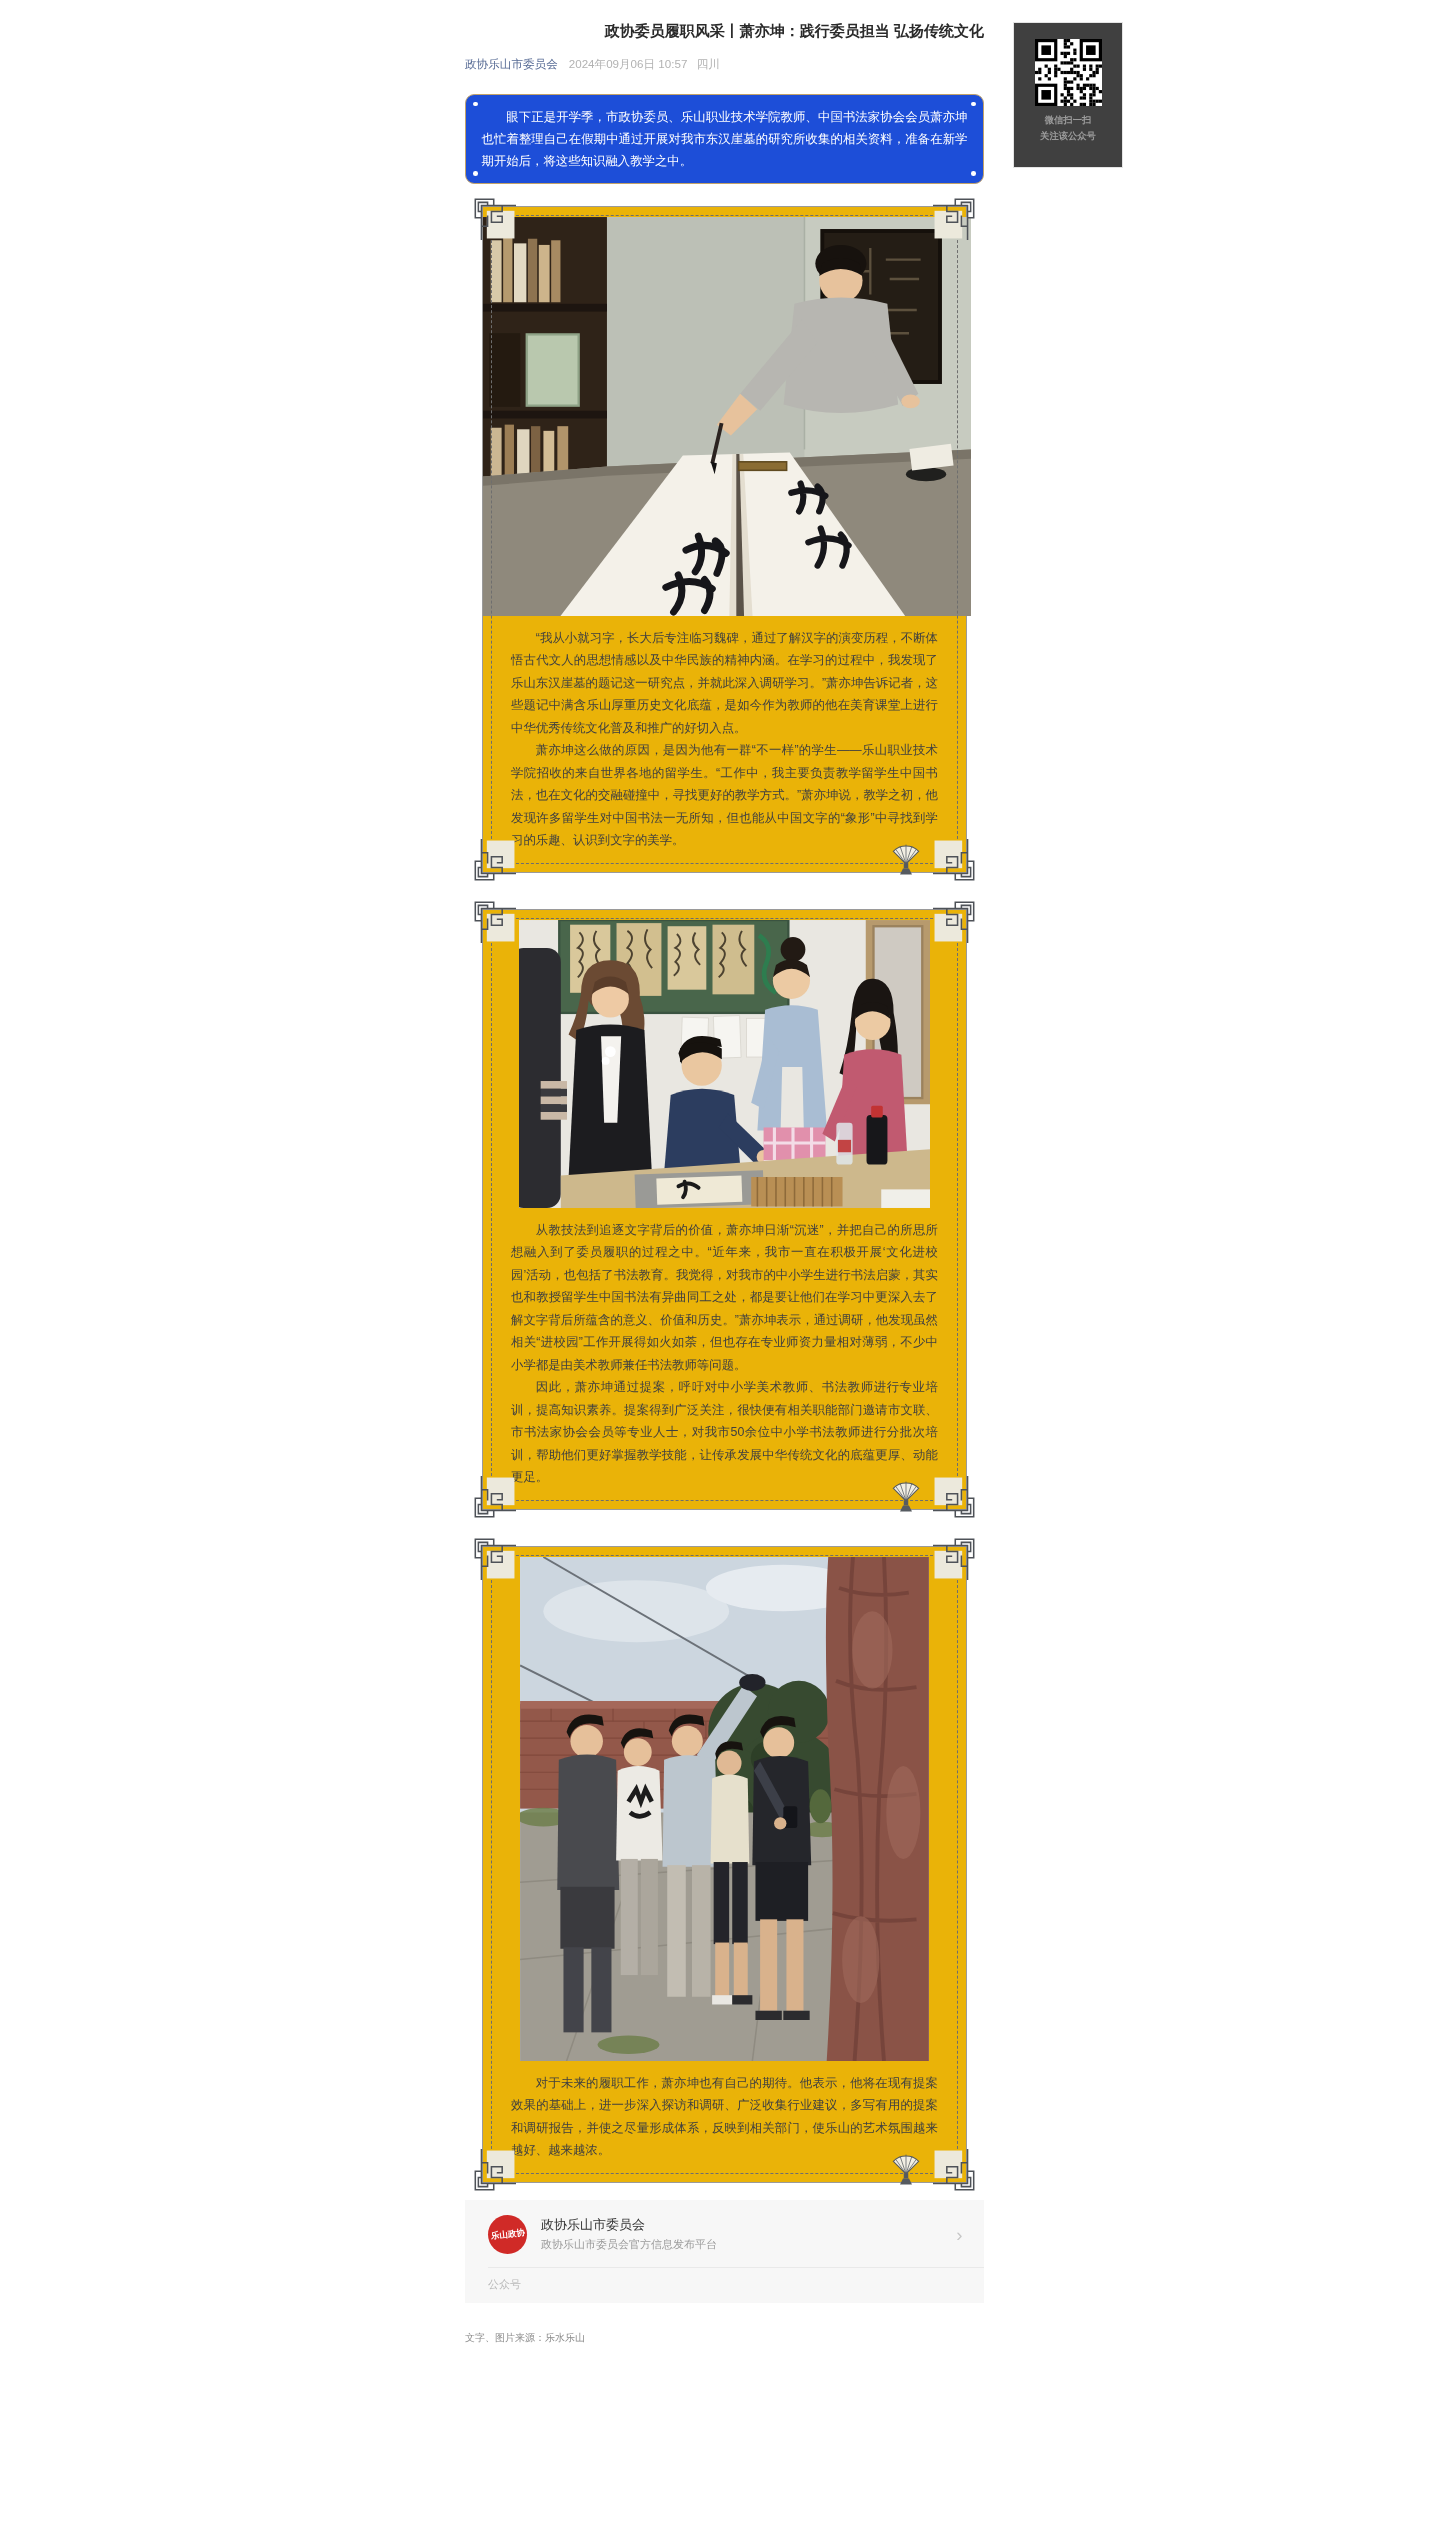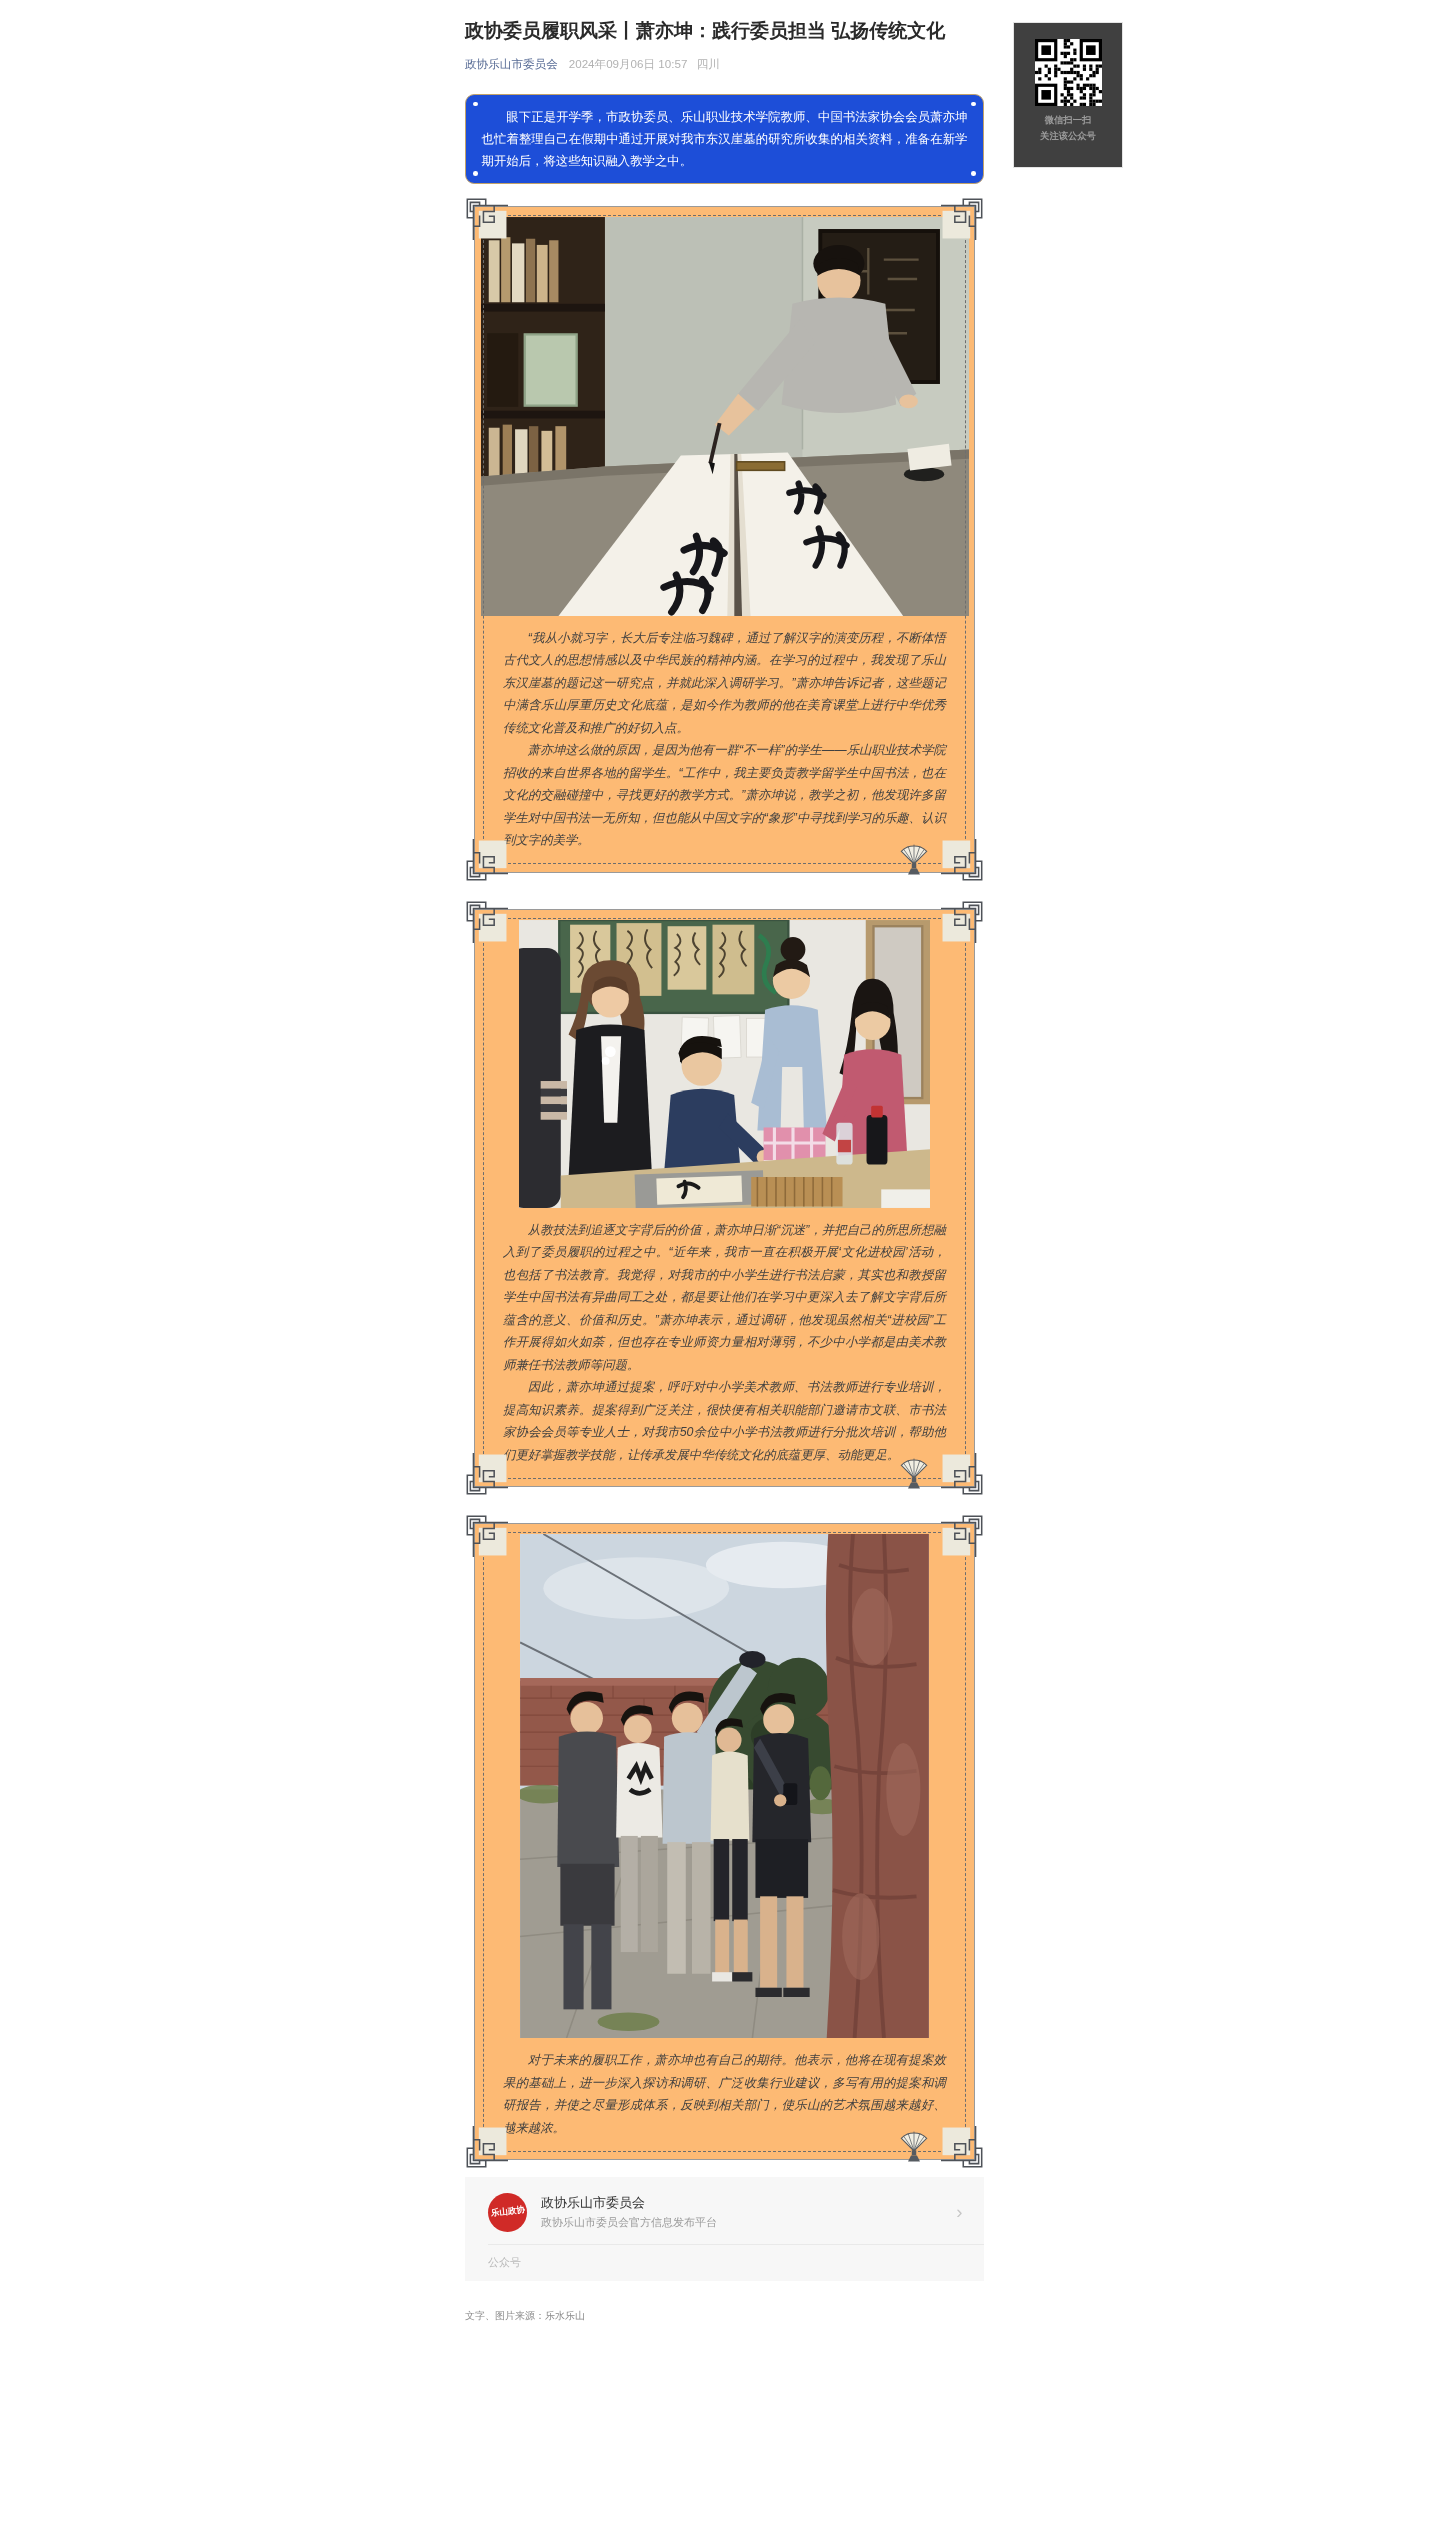--- a/index.html
+++ b/index.html
@@ -2,37 +2,37 @@
 <html style="font-size:12.4px"><head>
 <meta charset="utf-8">
 <style>
   html,body{margin:0;padding:0;}
   body{
     width:1450px;height:2525px;position:relative;background:#ffffff;
     font-family:"Liberation Sans","DejaVu Sans",sans-serif;
     -webkit-font-smoothing:antialiased;color:#3f3f3f;overflow:hidden;
   }
   .article{position:absolute;left:465px;top:0;width:519px;}
-  .title{margin:18.6px 0 0;font-size:19px;line-height:24px;font-weight:bold;color:#2a2a2a;}
+  .title{margin:18.6px 0 0;font-size:15px;line-height:24px;font-weight:bold;color:#2a2a2a;text-align:right;}
   .meta{margin-top:13px;font-size:11.6px;line-height:16.3px;}
   .meta .src{color:#576b95;margin-right:11px;cursor:pointer;}
   .meta .date{color:#b2b2b2;margin-right:9.3px;}
   .meta .region{color:#b2b2b2;}
   
   .intro{
     position:relative;margin-top:22px;background:#1d4ed8;border:1.5px solid #c2a269;
     border-radius:9.3px;padding:11px 15.5px;color:#ffffff;font-size:12.4px;line-height:22px;
     text-align:justify;
   }
   .intro p{margin:0;text-indent:2em;}
   .dot{position:absolute;width:4.6px;height:4.6px;border-radius:50%;background:#fff;}
   .dot.tl{left:7px;top:7px;}.dot.tr{right:7px;top:7px;}
   .dot.bl{left:7px;bottom:7px;}.dot.br{right:7px;bottom:7px;}
   
-  .frame{position:relative;margin:22px 9px 0;border:0.8px solid #9a9a9a;background:#fdba74;font-style:italic;}
+  .frame{position:relative;margin:22px 17px 0;border:0.8px solid #9a9a9a;background:#eab308;}
   .frame + .frame{margin-top:36px;}
   .frame-dashed{position:absolute;inset:7.7px;border:0.8px dashed #6e6e6e;pointer-events:none;}
   .frame-text{margin:11px 28px 20px;font-size:12.4px;line-height:22.5px;text-align:justify;color:#404040;}
   .frame-text p{margin:0;text-indent:2em;}
   .photo{display:block;margin:10px auto 11px;background:#ddd;}
   .orn{position:absolute;width:43px;height:43px;pointer-events:none;}
   .orn.tl{left:-10px;top:-10px;}
   .orn.tr{right:-10px;top:-10px;transform:scaleX(-1);}
   .orn.bl{left:-10px;bottom:-10px;transform:scaleY(-1);}
   .orn.br{right:-10px;bottom:-10px;transform:scale(-1,-1);}

